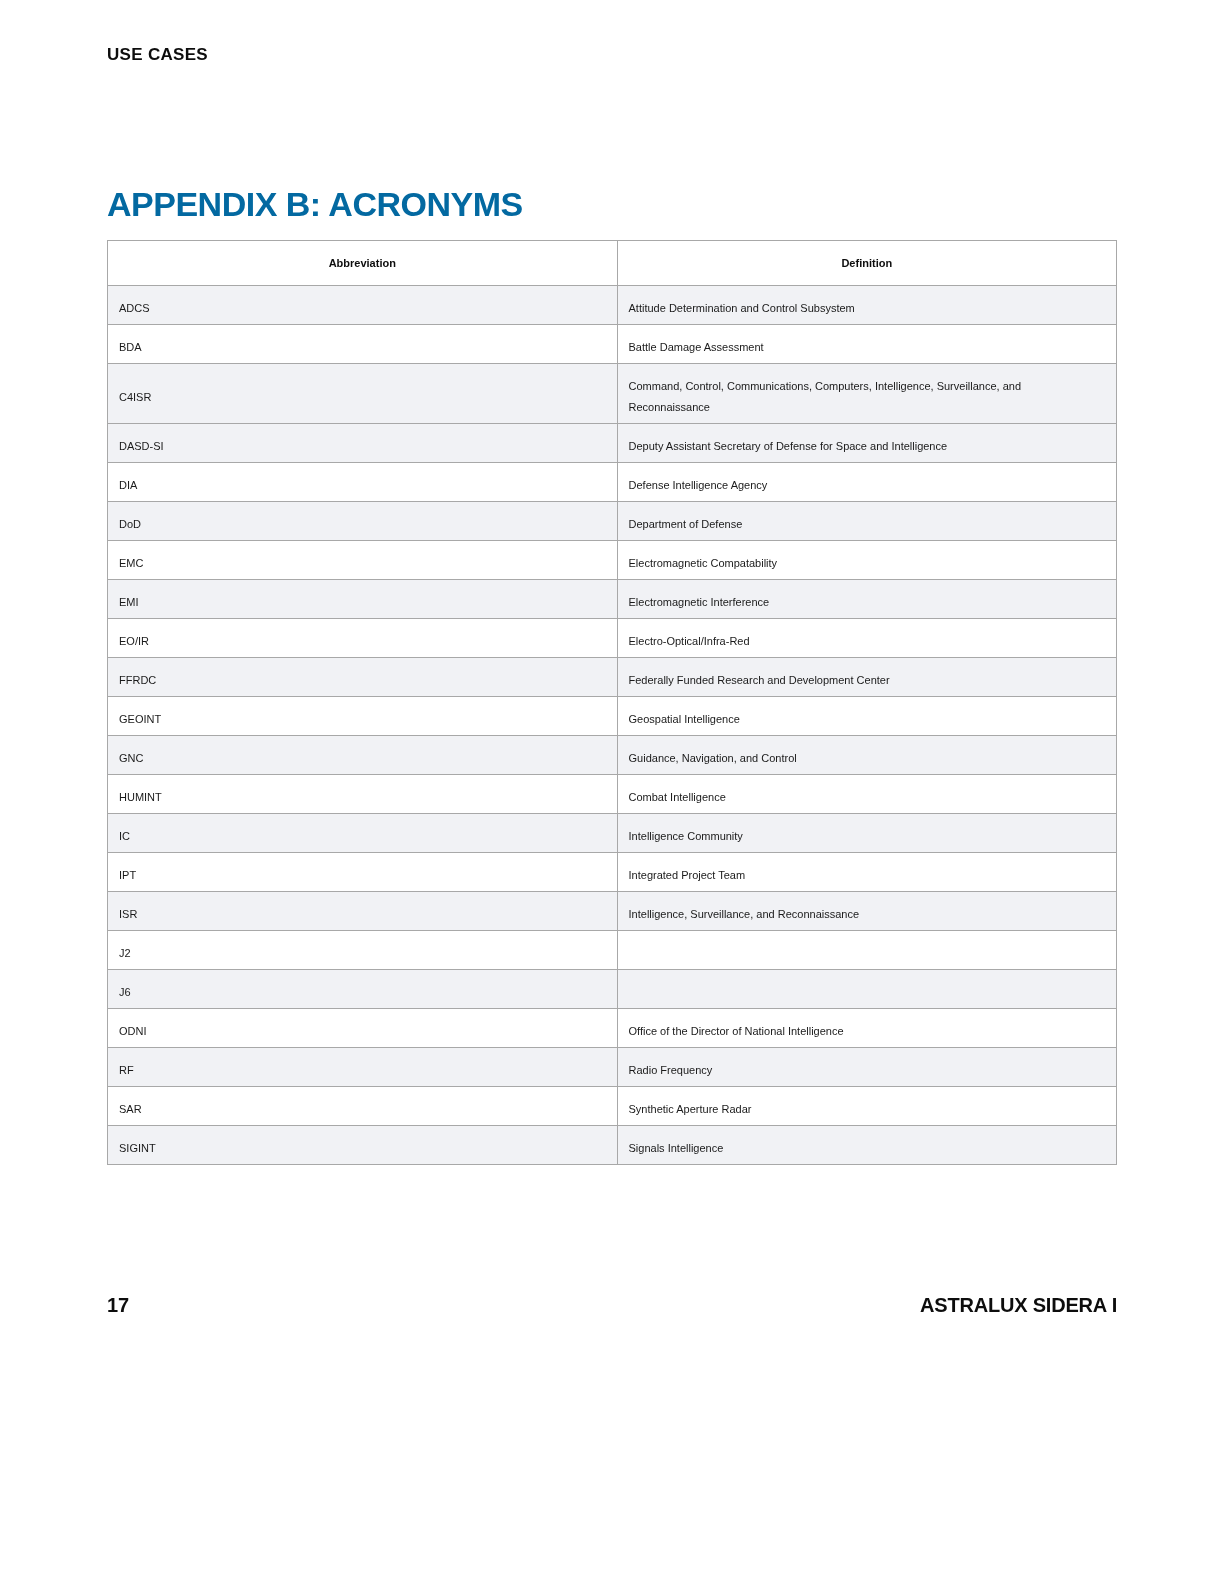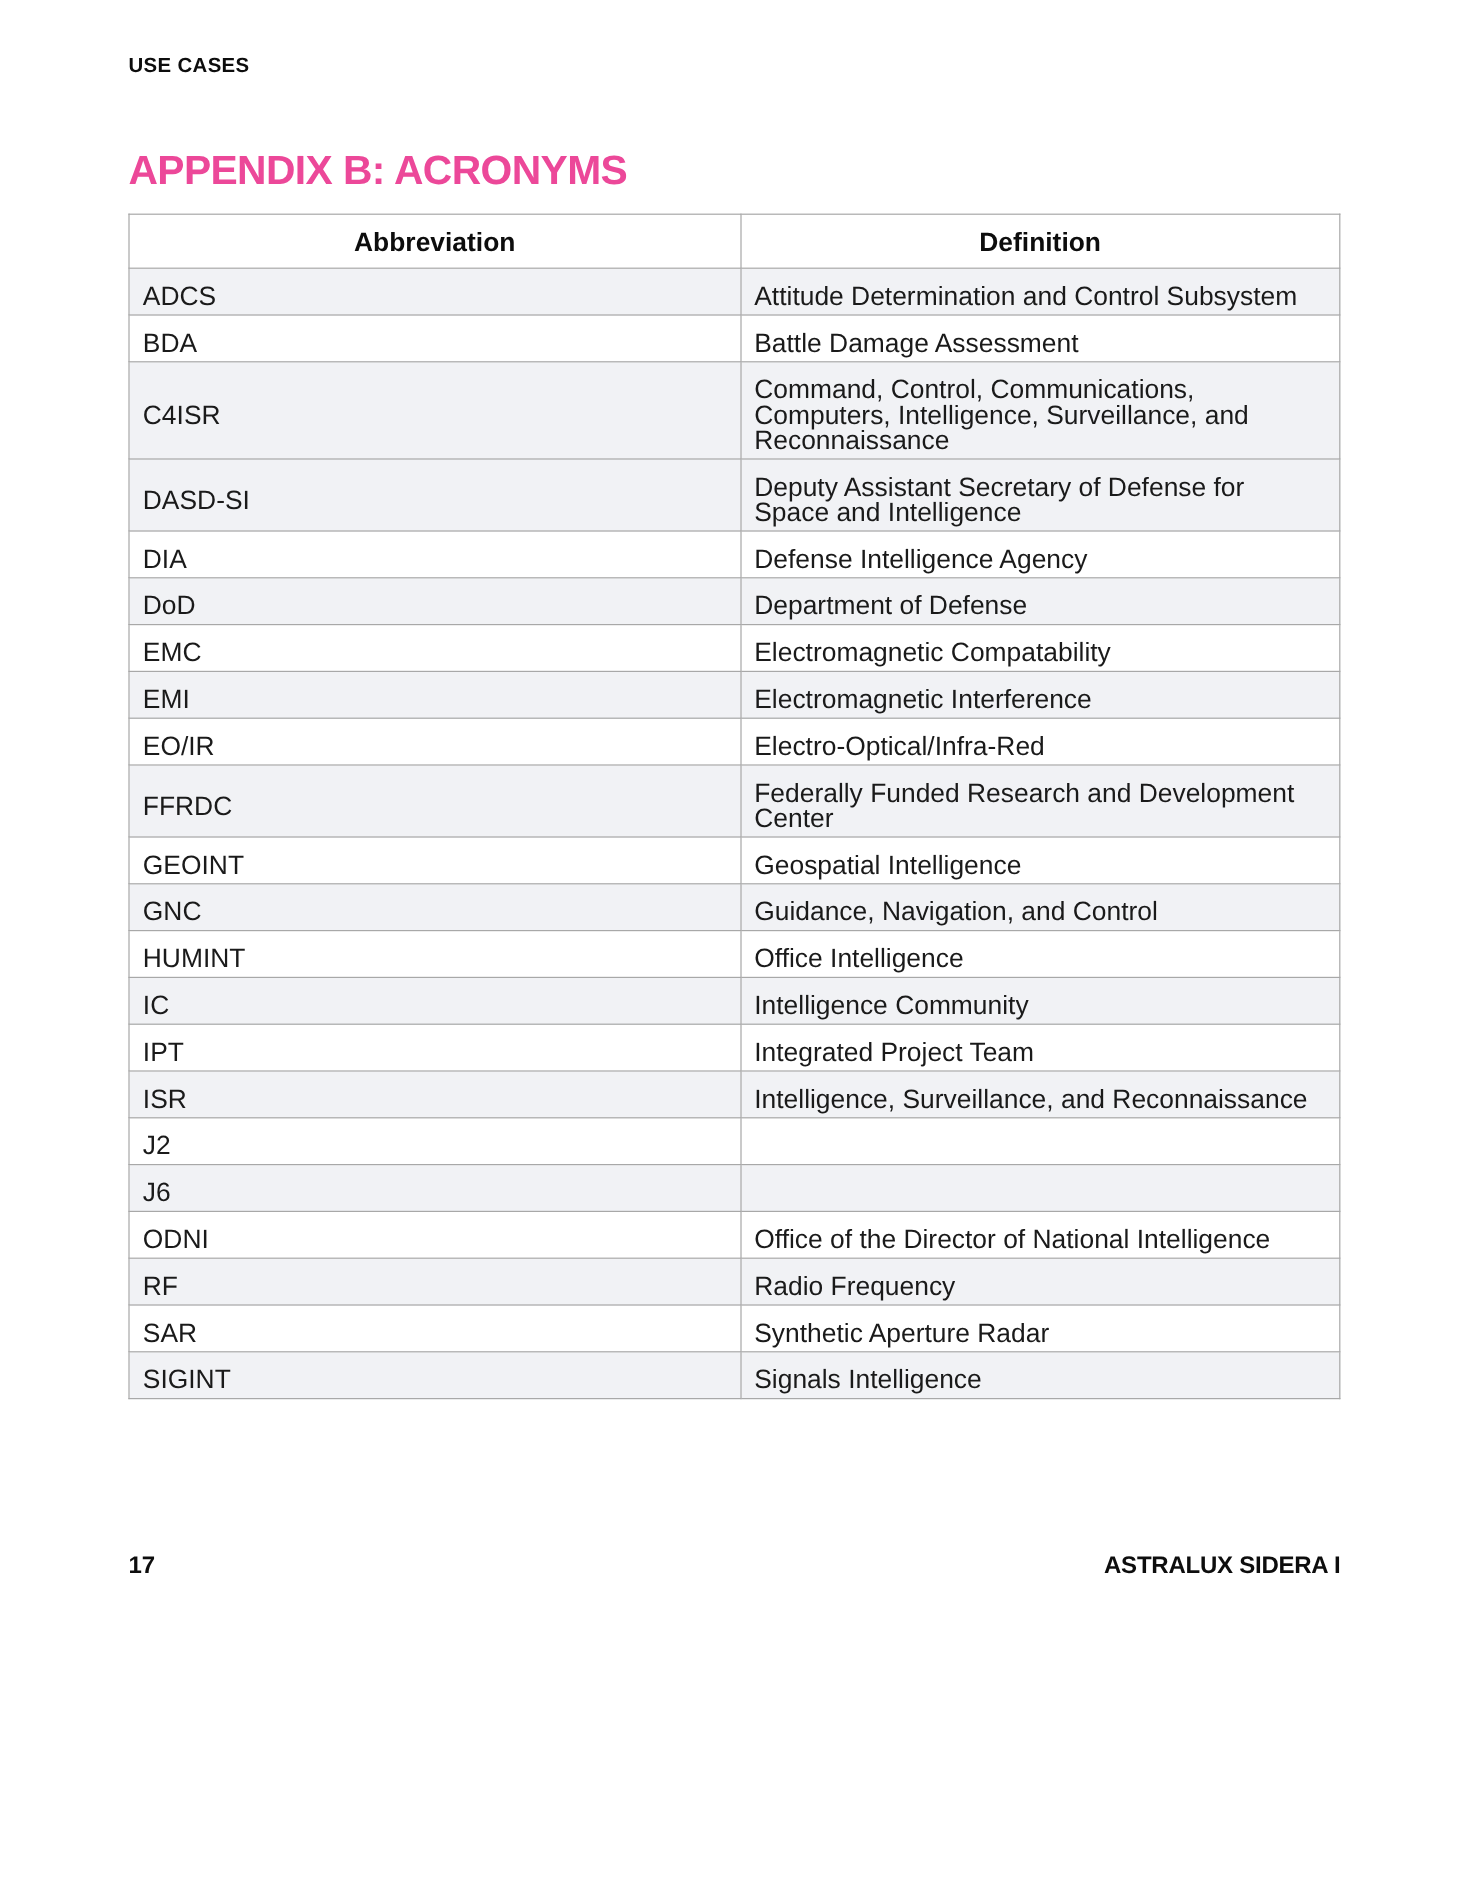--- a/index.html
+++ b/index.html
@@ -20,35 +20,35 @@
     padding: 0 107px;
   }
   .eyebrow {
     padding-top: 45px;
     font-size: 17px;
     font-weight: bold;
     letter-spacing: 0.3px;
     color: #0d0d0d;
   }
   .page-title {
-    margin-top: 58px;
+    margin-top: 120px;
     font-size: 34px;
     font-weight: bold;
     letter-spacing: -0.5px;
-    color: #ec4899;
+    color: #0369a1;
   }
   table.acronyms {
     width: 100%;
     margin-top: 16px;
     border-collapse: collapse;
     table-layout: fixed;
   }
   table.acronyms th, table.acronyms td {
     border: 1px solid #a8a8a8;
-    font-size: 22px;
+    font-size: 11px;
     line-height: 21px;
     vertical-align: middle;
     word-wrap: break-word;
   }
   table.acronyms th {
     text-align: center;
     font-weight: bold;
     padding: 12px 10px 11px 10px;
     color: #0d0d0d;
     background: #ffffff;
@@ -151,21 +151,21 @@
           <tr>
     <td>GEOINT</td>
     <td>Geospatial Intelligence</td>
   </tr>
           <tr class="alt">
     <td>GNC</td>
     <td>Guidance, Navigation, and Control</td>
   </tr>
           <tr>
     <td>HUMINT</td>
-    <td>Office Intelligence</td>
+    <td>Combat Intelligence</td>
   </tr>
           <tr class="alt">
     <td>IC</td>
     <td>Intelligence Community</td>
   </tr>
           <tr>
     <td>IPT</td>
     <td>Integrated Project Team</td>
   </tr>
           <tr class="alt">

